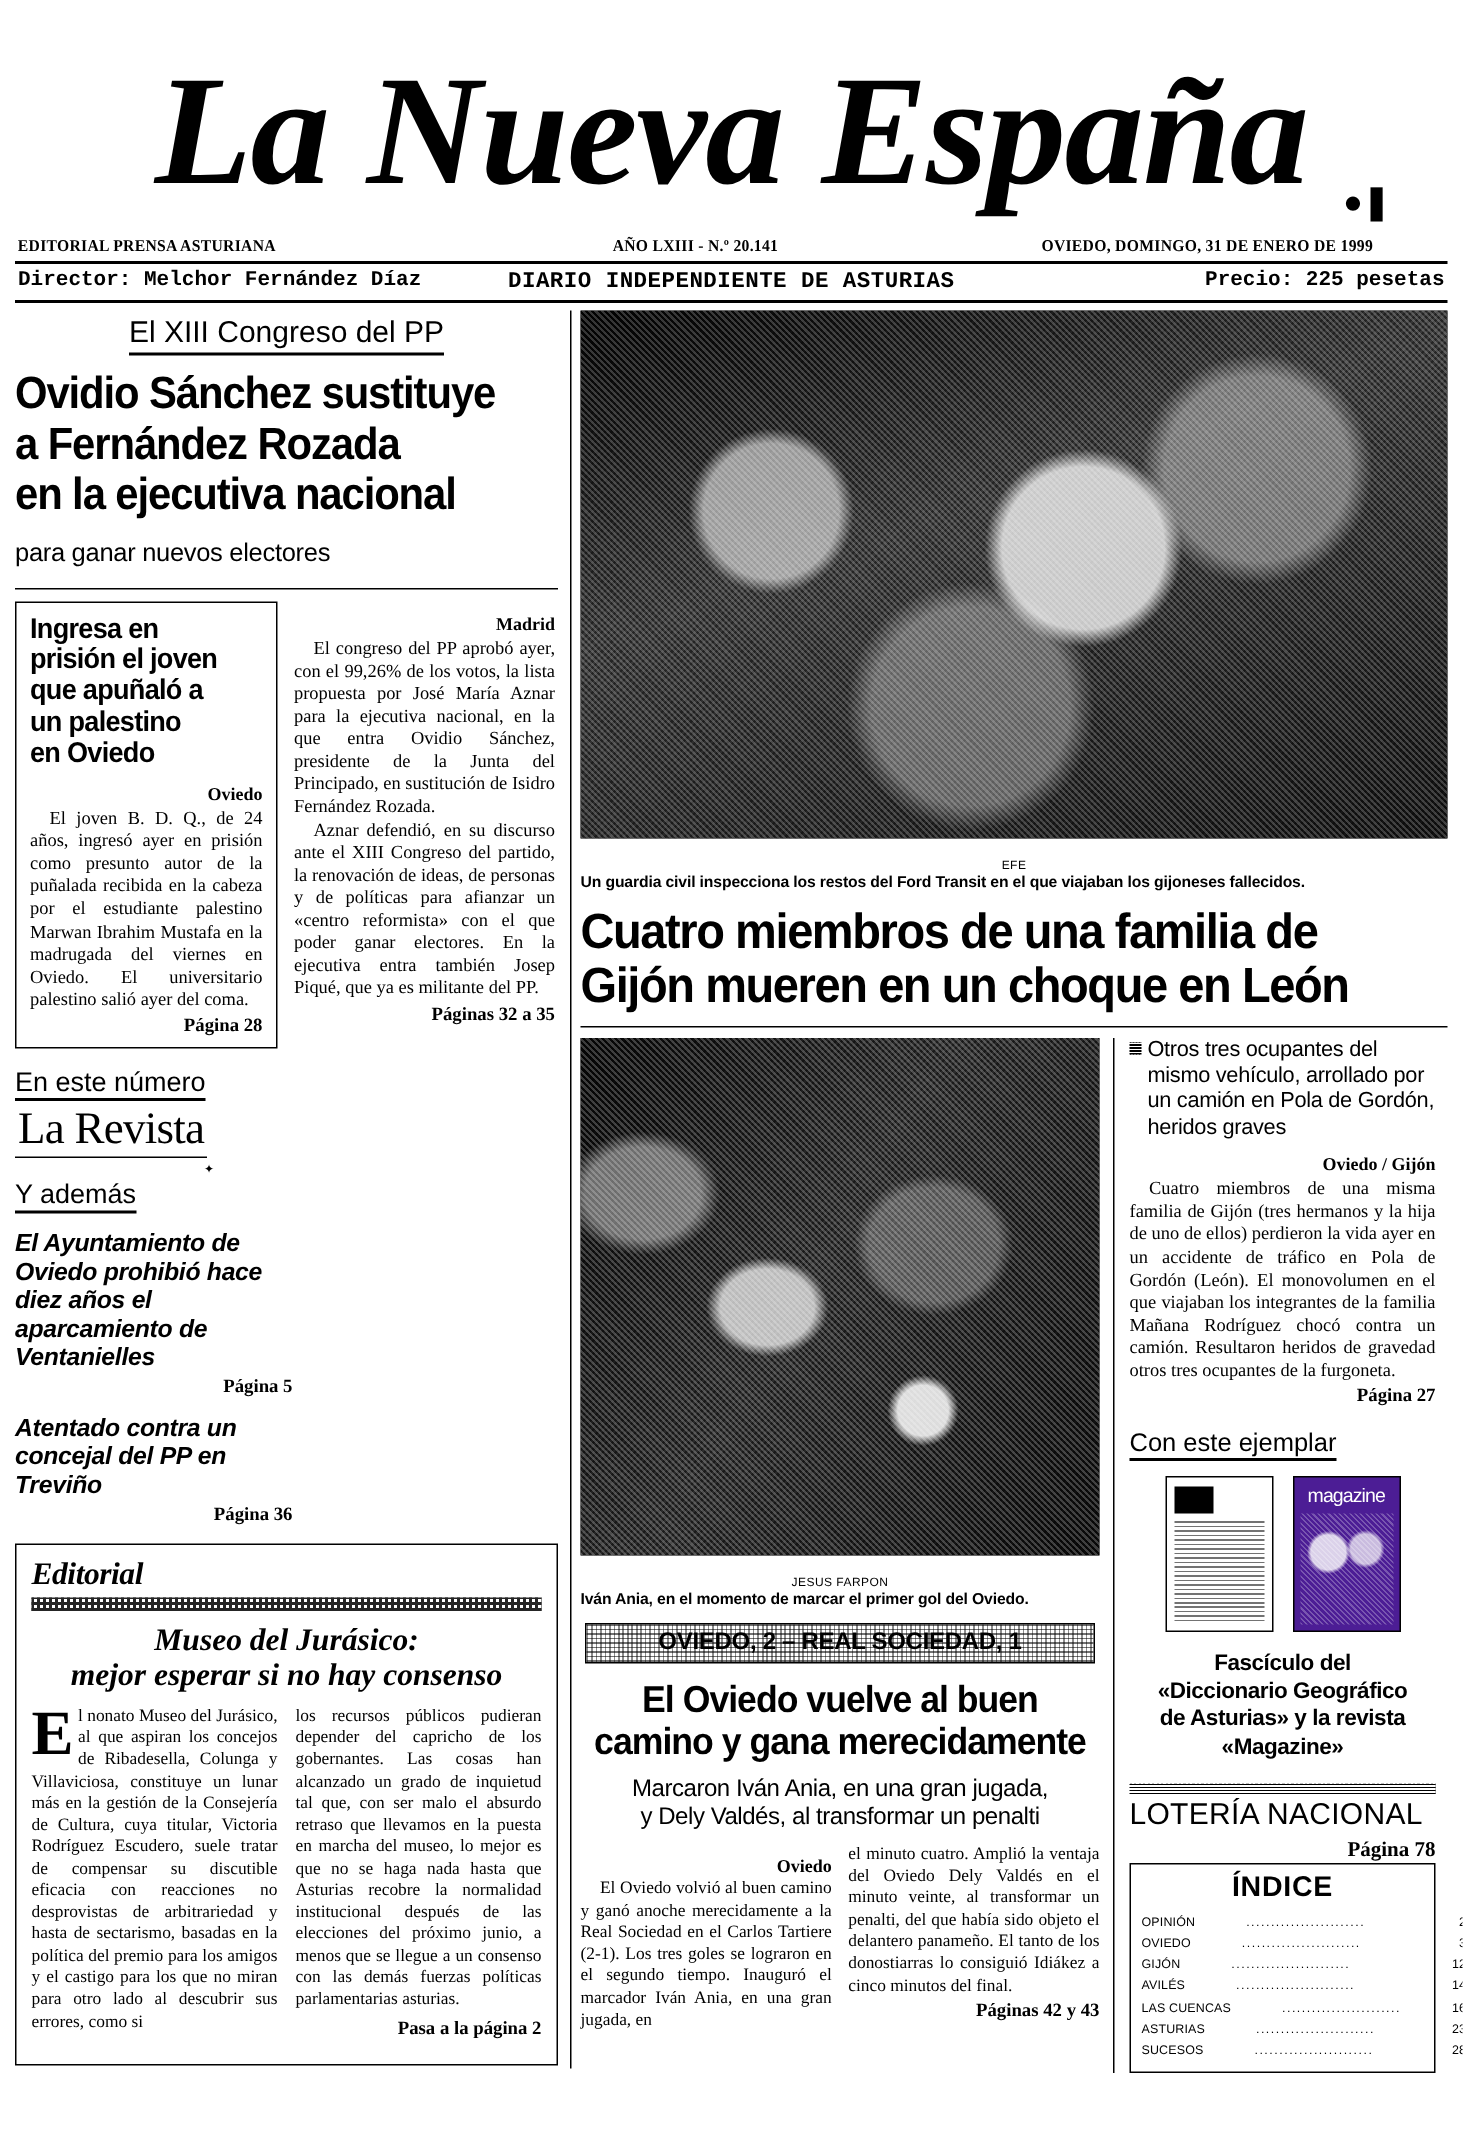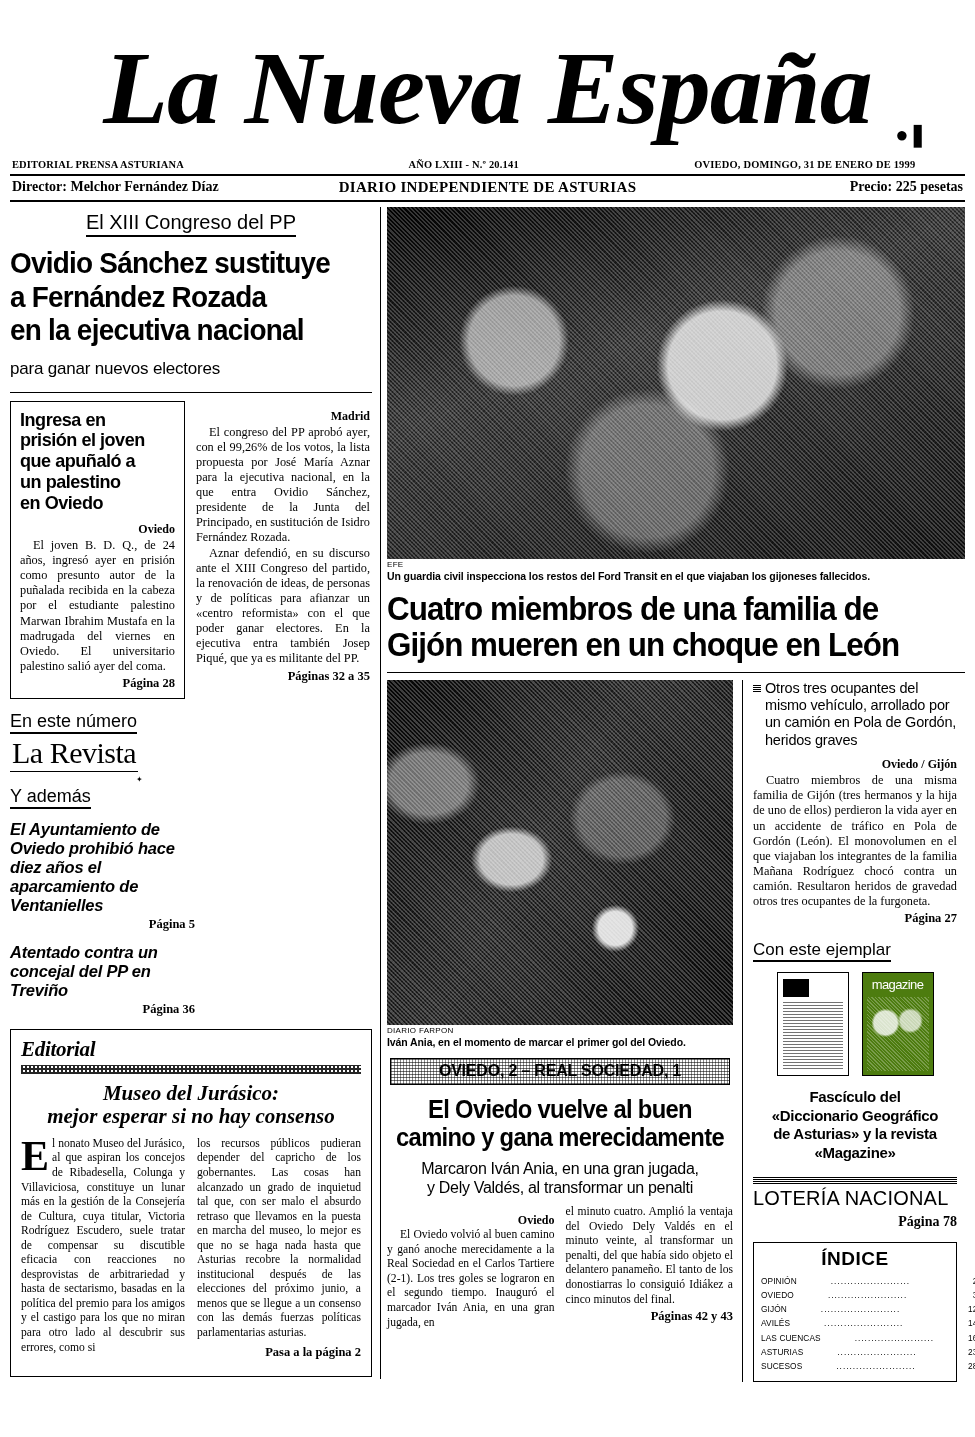--- a/index.html
+++ b/index.html
@@ -33,21 +33,21 @@
     padding: 2px 2px 3px 2px;
     transform: scaleX(0.95); transform-origin: left center;
   }
   .infoline1 .mid { position: absolute; left: 50%; transform: translateX(-50%); }
   .infoline1wrap { position: relative; }
   .rule-thick { border-top: 2.5px solid #000; margin: 1px 0 0 0; }
   .infoline2 {
     position: relative;
     display: flex; justify-content: space-between; align-items: center;
     font-size: 14px; font-weight: bold; padding: 3px 2px 4px 2px;
-    font-family: Liberation Serif, serif;
+    font-family: Liberation Mono, monospace;
   }
   .infoline2 .mid {
     position: absolute; left: 50%; transform: translateX(-50%);
     font-size: 15px; letter-spacing: 0.3px;
   }
 
   
   .main {
     display: flex; margin-top: 5px; height: 1172px;
   }
@@ -173,21 +173,21 @@
       radial-gradient(ellipse at 36% 52%, rgba(255,255,255,.70) 0 10%, transparent 13%),
       radial-gradient(circle at 66% 72%, rgba(255,255,255,.85) 0 5%, transparent 7%),
       radial-gradient(ellipse at 68% 40%, rgba(255,255,255,.25) 0 13%, transparent 16%),
       radial-gradient(ellipse at 12% 30%, rgba(255,255,255,.40) 0 9%, transparent 12%),
       repeating-linear-gradient(45deg, rgba(255,255,255,.22) 0 1.5px, transparent 1.5px 3px),
       repeating-linear-gradient(-45deg, rgba(0,0,0,.40) 0 1.5px, transparent 1.5px 3px),
       linear-gradient(120deg,#050505 0%,#2e2e2e 45%,#0a0a0a 100%);
   }
   .photo-credit {
     font-family: "Liberation Sans", sans-serif;
-    font-size: 8px; text-align: left; padding-top: 1px; letter-spacing: .3px;
+    font-size: 8px; text-align: center; padding-top: 13px; letter-spacing: .3px;
   }
   .photo-caption {
     font-family: "Liberation Sans", sans-serif;
     font-weight: bold; font-size: 10.5px; padding: 1px 0 0 0; letter-spacing: -0.1px;
   }
   .headline-big {
     font-family: "Liberation Sans", sans-serif;
     font-weight: bold; font-size: 33px; line-height: 1.1;
     letter-spacing: -1px; margin-top: 9px;
     transform: scaleX(0.95); transform-origin: left center;
@@ -218,21 +218,21 @@
   }
   .thumb1::before {
     content:""; position:absolute; left:5px; top:6px; width:26px; height:18px; background:#000;
   }
   .thumb1::after {
     content:""; position:absolute; left:5px; right:5px; top:28px; bottom:6px;
     background-image: repeating-linear-gradient(0deg, #000 0 1px, #fff 1px 3px);
     opacity:.55;
   }
   .thumb2 {
-    width: 72px; height: 104px; border: 1.2px solid #000; background: #4d7c0f;
+    width: 72px; height: 104px; border: 1.2px solid #000; background: #4c1d95;
     position: relative; overflow: hidden;
   }
   .thumb2 .mgz {
     position: absolute; top: 4px; left: 0; right: 0; text-align: center;
     color: #fff; font-family: "Liberation Sans", sans-serif;
     font-size: 13px; letter-spacing: -0.6px;
   }
   .thumb2::after {
     content:""; position:absolute; left:4px; right:4px; top:24px; bottom:4px;
     background-image:
@@ -250,21 +250,21 @@
     background-image: repeating-linear-gradient(0deg,#000 0 1px,#fff 1px 2px),
                       repeating-linear-gradient(90deg,#000 0 1.5px,#fff 1.5px 3px);
   }
   .loteria {
     font-family: "Liberation Sans", sans-serif;
     font-size: 20px; letter-spacing: .2px;
   }
   .loteria-page { font-weight: bold; font-size: 14px; text-align: right; margin-top: 4px; }
 
   
-  .indice-box { border: 1.5px solid #000; margin-top: 12px; padding: 5px 7px 7px 7px; }
+  .indice-box { border: 1.5px solid #000; padding: 5px 7px 7px 7px; }
   .indice-title {
     font-family: "Liberation Sans", sans-serif; font-weight: bold;
     font-size: 19px; text-align: center; letter-spacing: .5px;
     position: relative;
   }
   .indice-cols { display: flex; gap: 10px; margin-top: 4px; }
   .indice-col { flex: 1; }
   .idx-row {
     display: flex; align-items: flex-start;
     font-family: "Liberation Sans", sans-serif;
@@ -411,21 +411,21 @@
         <div>Cuatro miembros de una familia de</div>
         <div>Gijón mueren en un choque en León</div>
       </div>
 
       <div class="rule-mid"></div>
 
       <div class="right-body">
 
         <div class="photo2-col">
           <div class="photo ph2" style="height:345px"></div>
-          <div class="photo-credit">DIARIO FARPON</div>
+          <div class="photo-credit">JESUS FARPON</div>
           <div class="photo-caption">Iván Ania, en el momento de marcar el primer gol del Oviedo.</div>
 
           <div class="scoreband">
             <span>OVIEDO, 2 – REAL SOCIEDAD, 1</span>
           </div>
 
           <div class="headline-sport">
             <div>El Oviedo vuelve al buen</div>
             <div>camino y gana merecidamente</div>
           </div>

